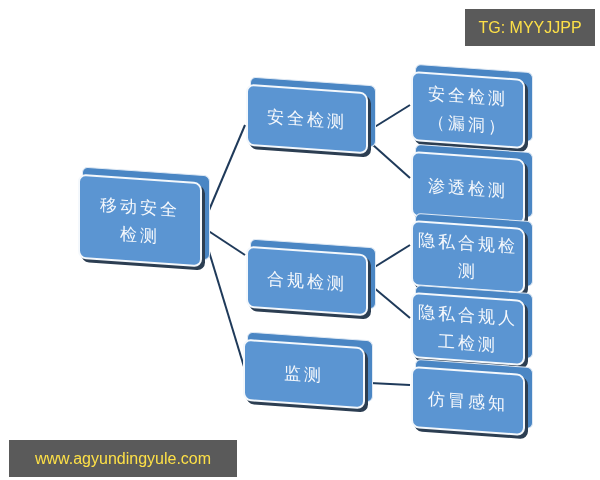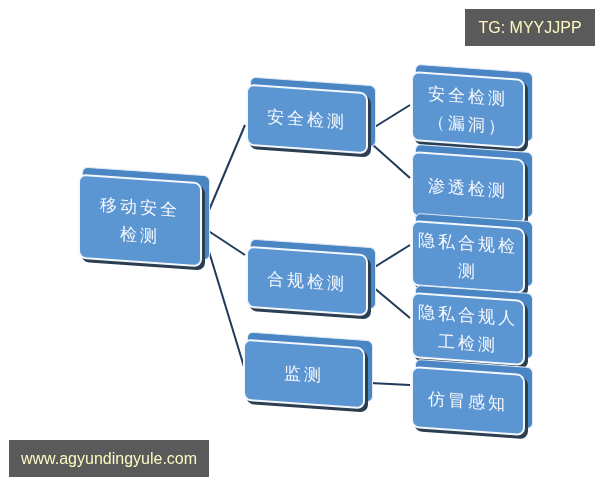--- a/index.html
+++ b/index.html
@@ -1,22 +1,22 @@
 <!DOCTYPE html>
 <html><head>
 <meta charset="utf-8">
 <style>
   html, body { margin:0; padding:0; }
   body { width:600px; height:480px; background:#ffffff; position:relative; overflow:hidden;
          font-family:"DejaVu Sans", sans-serif; }
-  .badge { position:absolute; background:#5a5a5a; color:#fef9c3;
+  .badge { position:absolute; background:#5a5a5a; color:#fde047;
            font-family:"Liberation Sans", sans-serif; font-size:16px; line-height:1;
            display:flex; align-items:center; justify-content:center; }
   #tg { left:465px; top:9px; width:130px; height:37px; }
-  #url { left:9px; top:440px; width:200px; height:37px; }
+  #url { left:9px; top:440px; width:228px; height:37px; }
 
   .box { position:absolute; }
   .box .depth { position:absolute; left:4px; top:-7px; right:-8px; bottom:7px;
                 background:#4a86c4; border:1px solid #dfe9f4; border-radius:6px;
                 transform:skewY(4deg); }
   .box .face { position:absolute; inset:0; background:#5b95d2; border:2px solid #f4f8fc;
                border-radius:8px; transform:skewY(4deg);
                box-shadow: 3px 3px 0 #2c3e52; }
   .box .label { position:absolute; inset:0; display:flex; align-items:center; justify-content:center;
                 text-align:center; color:#f5f8fc; font-size:17px; letter-spacing:3px; line-height:28px;

